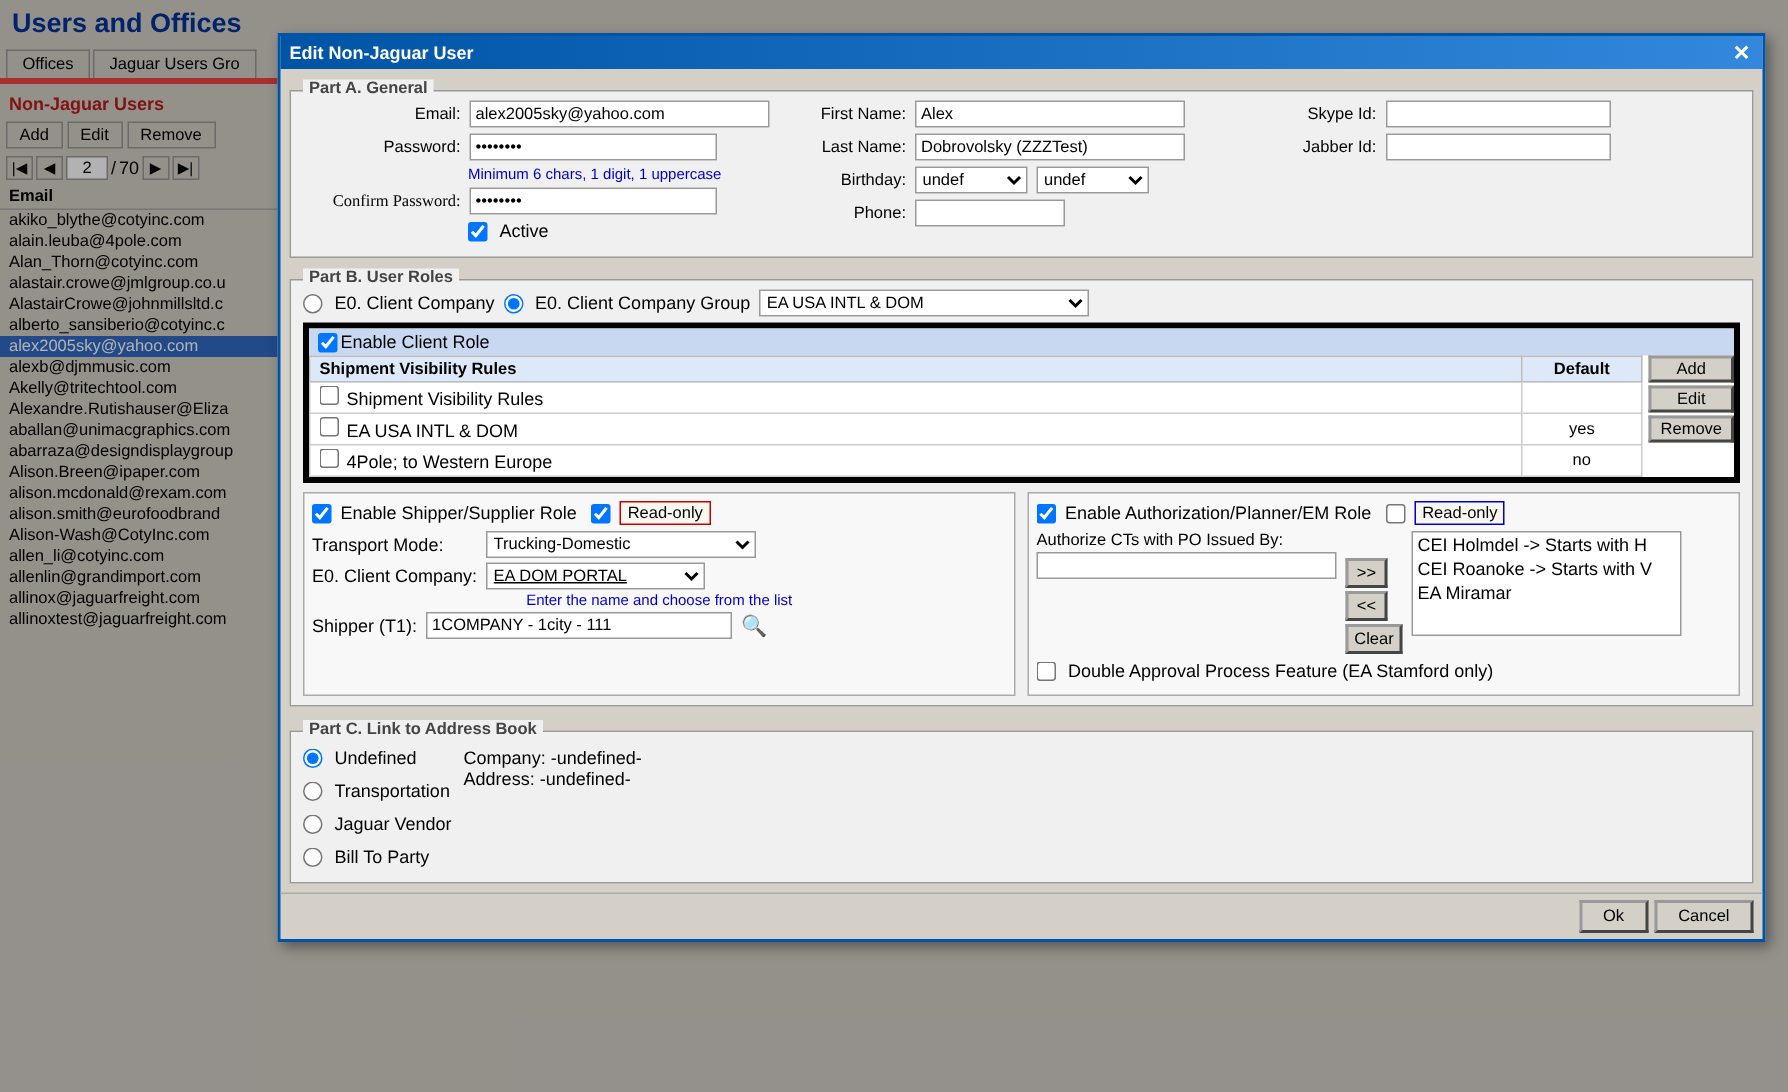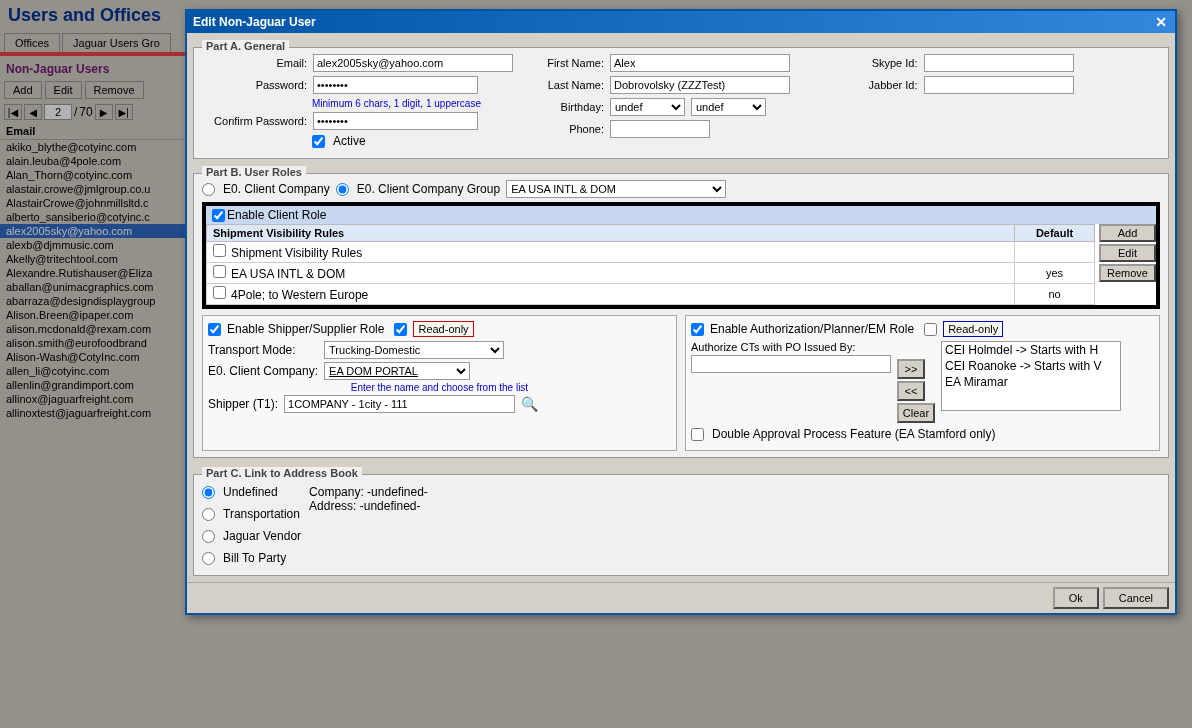--- a/index.html
+++ b/index.html
@@ -3,34 +3,34 @@
   <meta charset="utf-8">
   <style>
     * { box-sizing: border-box; margin: 0; padding: 0; font-family: Arial, sans-serif; font-size: 12px; }
     body { background: #d4d0c8; width: 1192px; height: 728px; overflow: hidden; position: relative; }
 
     
     .bg-panel { position: absolute; top: 0; left: 0; width: 190px; height: 728px; background: #d4d0c8; }
     .bg-title { color: #003399; font-size: 18px; font-weight: bold; padding: 5px 8px; }
     .tabs-row { display: flex; border-bottom: 4px solid #ef4444; padding: 2px 4px 0; gap: 2px; }
     .tab-btn { padding: 3px 10px; background: #d4d0c8; border: 1px solid #999; border-bottom: none; cursor: pointer; font-size: 11px; }
-    .sidebar-section-title { color: #701a75; font-weight: bold; padding: 6px 6px 3px; font-size: 12px; }
+    .sidebar-section-title { color: #b91c1c; font-weight: bold; padding: 6px 6px 3px; font-size: 12px; }
     .sidebar-actions { display: flex; gap: 3px; padding: 2px 4px; }
     .sidebar-btn { padding: 2px 8px; background: #d4d0c8; border: 1px solid #999; cursor: pointer; font-size: 11px; }
     .pagination { display: flex; align-items: center; gap: 2px; padding: 3px 4px; font-size: 11px; }
     .pg-btn { width: 18px; height: 16px; background: #d4d0c8; border: 1px solid #999; cursor: pointer; font-size: 10px; display: flex; align-items: center; justify-content: center; }
     .pg-input { width: 28px; height: 16px; border: 1px solid #999; text-align: center; font-size: 11px; }
     .col-header { padding: 2px 6px; font-weight: bold; font-size: 11px; color: #000; border-bottom: 1px solid #aaa; }
     .sidebar-list { overflow: hidden; }
     .sidebar-item { padding: 1px 6px; font-size: 11px; cursor: pointer; white-space: nowrap; overflow: hidden; text-overflow: ellipsis; }
     .sidebar-item.selected { background: #316ac5; color: white; }
 
     
     .modal-overlay { position: absolute; top: 0; left: 0; width: 1192px; height: 728px; background: rgba(0,0,0,0.3); }
-    .modal { position: absolute; top: 9px; left: 185px; width: 992px; background: #d4d0c8; border: 2px solid #0054a6; box-shadow: 3px 3px 8px rgba(0,0,0,0.4); }
+    .modal { position: absolute; top: 22px; left: 185px; width: 992px; background: #d4d0c8; border: 2px solid #0054a6; box-shadow: 3px 3px 8px rgba(0,0,0,0.4); }
     .modal-titlebar { background: linear-gradient(to right, #0054a6, #3388dd); color: white; padding: 3px 6px; display: flex; justify-content: space-between; align-items: center; font-size: 12px; font-weight: bold; }
     .modal-close { color: white; cursor: pointer; font-weight: bold; font-size: 14px; width: 16px; height: 16px; display: flex; align-items: center; justify-content: center; }
     .modal-body { padding: 6px; display: flex; flex-direction: column; gap: 6px; }
 
     
     .section { border: 1px solid #999; background: #f0f0f0; padding: 6px 8px; position: relative; margin-top: 8px; }
     .section-legend { position: absolute; top: -8px; left: 8px; background: #f0f0f0; padding: 0 4px; font-size: 11px; font-weight: bold; color: #444; }
 
     
     .form-row { display: flex; align-items: center; gap: 6px; margin-bottom: 4px; }
@@ -148,21 +148,21 @@
           <div class="form-row">
             <span class="form-label" style="width:105px;">Email:</span>
             <input class="form-input" style="width: 200px;" type="text" value="alex2005sky@yahoo.com">
           </div>
           <div class="form-row">
             <span class="form-label" style="width:105px;">Password:</span>
             <input class="form-input" style="width: 165px;" type="password" value="password">
           </div>
           <div style="padding-left:110px; color:#0000cc; font-size:10px; margin-bottom:3px;">Minimum 6 chars, 1 digit, 1 uppercase</div>
           <div class="form-row">
-            <span class="form-label" style="width:105px;">Confirm Password:</span>
+            <span class="form-label" style="width:105px;font-family:Liberation Serif, serif;">Confirm Password:</span>
             <input class="form-input" style="width: 165px;" type="password" value="password">
           </div>
           <div class="form-row" style="padding-left:110px;">
             <input type="checkbox" checked="" style="">
             <span>Active</span>
           </div>
         </div>
 
         <div>
           <div class="form-row">
@@ -265,21 +265,21 @@
               <option>Trucking-Domestic</option>
             </select>
             <span>E0. Client Company:</span>
             <select class="form-select" style="width:146px;text-decoration:underline;">
               <option>EA DOM PORTAL</option>
             </select>
           </div>
           <div style="text-align:center; margin:2px 0;" class="hint-text">Enter the name and choose from the list</div>
           <div class="form-row">
             <span>Shipper (T1):</span>
-            <input class="form-input" style="width: 231px;" type="text" value="1COMPANY - 1city - 111">
+            <input class="form-input" style="width: 204px;" type="text" value="1COMPANY - 1city - 111">
             <span style="cursor:pointer; font-size:14px;">🔍</span>
           </div>
         </div>
 
         <div class="role-box">
           <div class="role-box-title-row">
             <input type="checkbox" checked="" style="">
             <span>Enable Authorization/Planner/EM Role</span>
             <input type="checkbox" style="margin-left: 6px;">
             <button class="readonly-btn-blue">Read-only</button>

